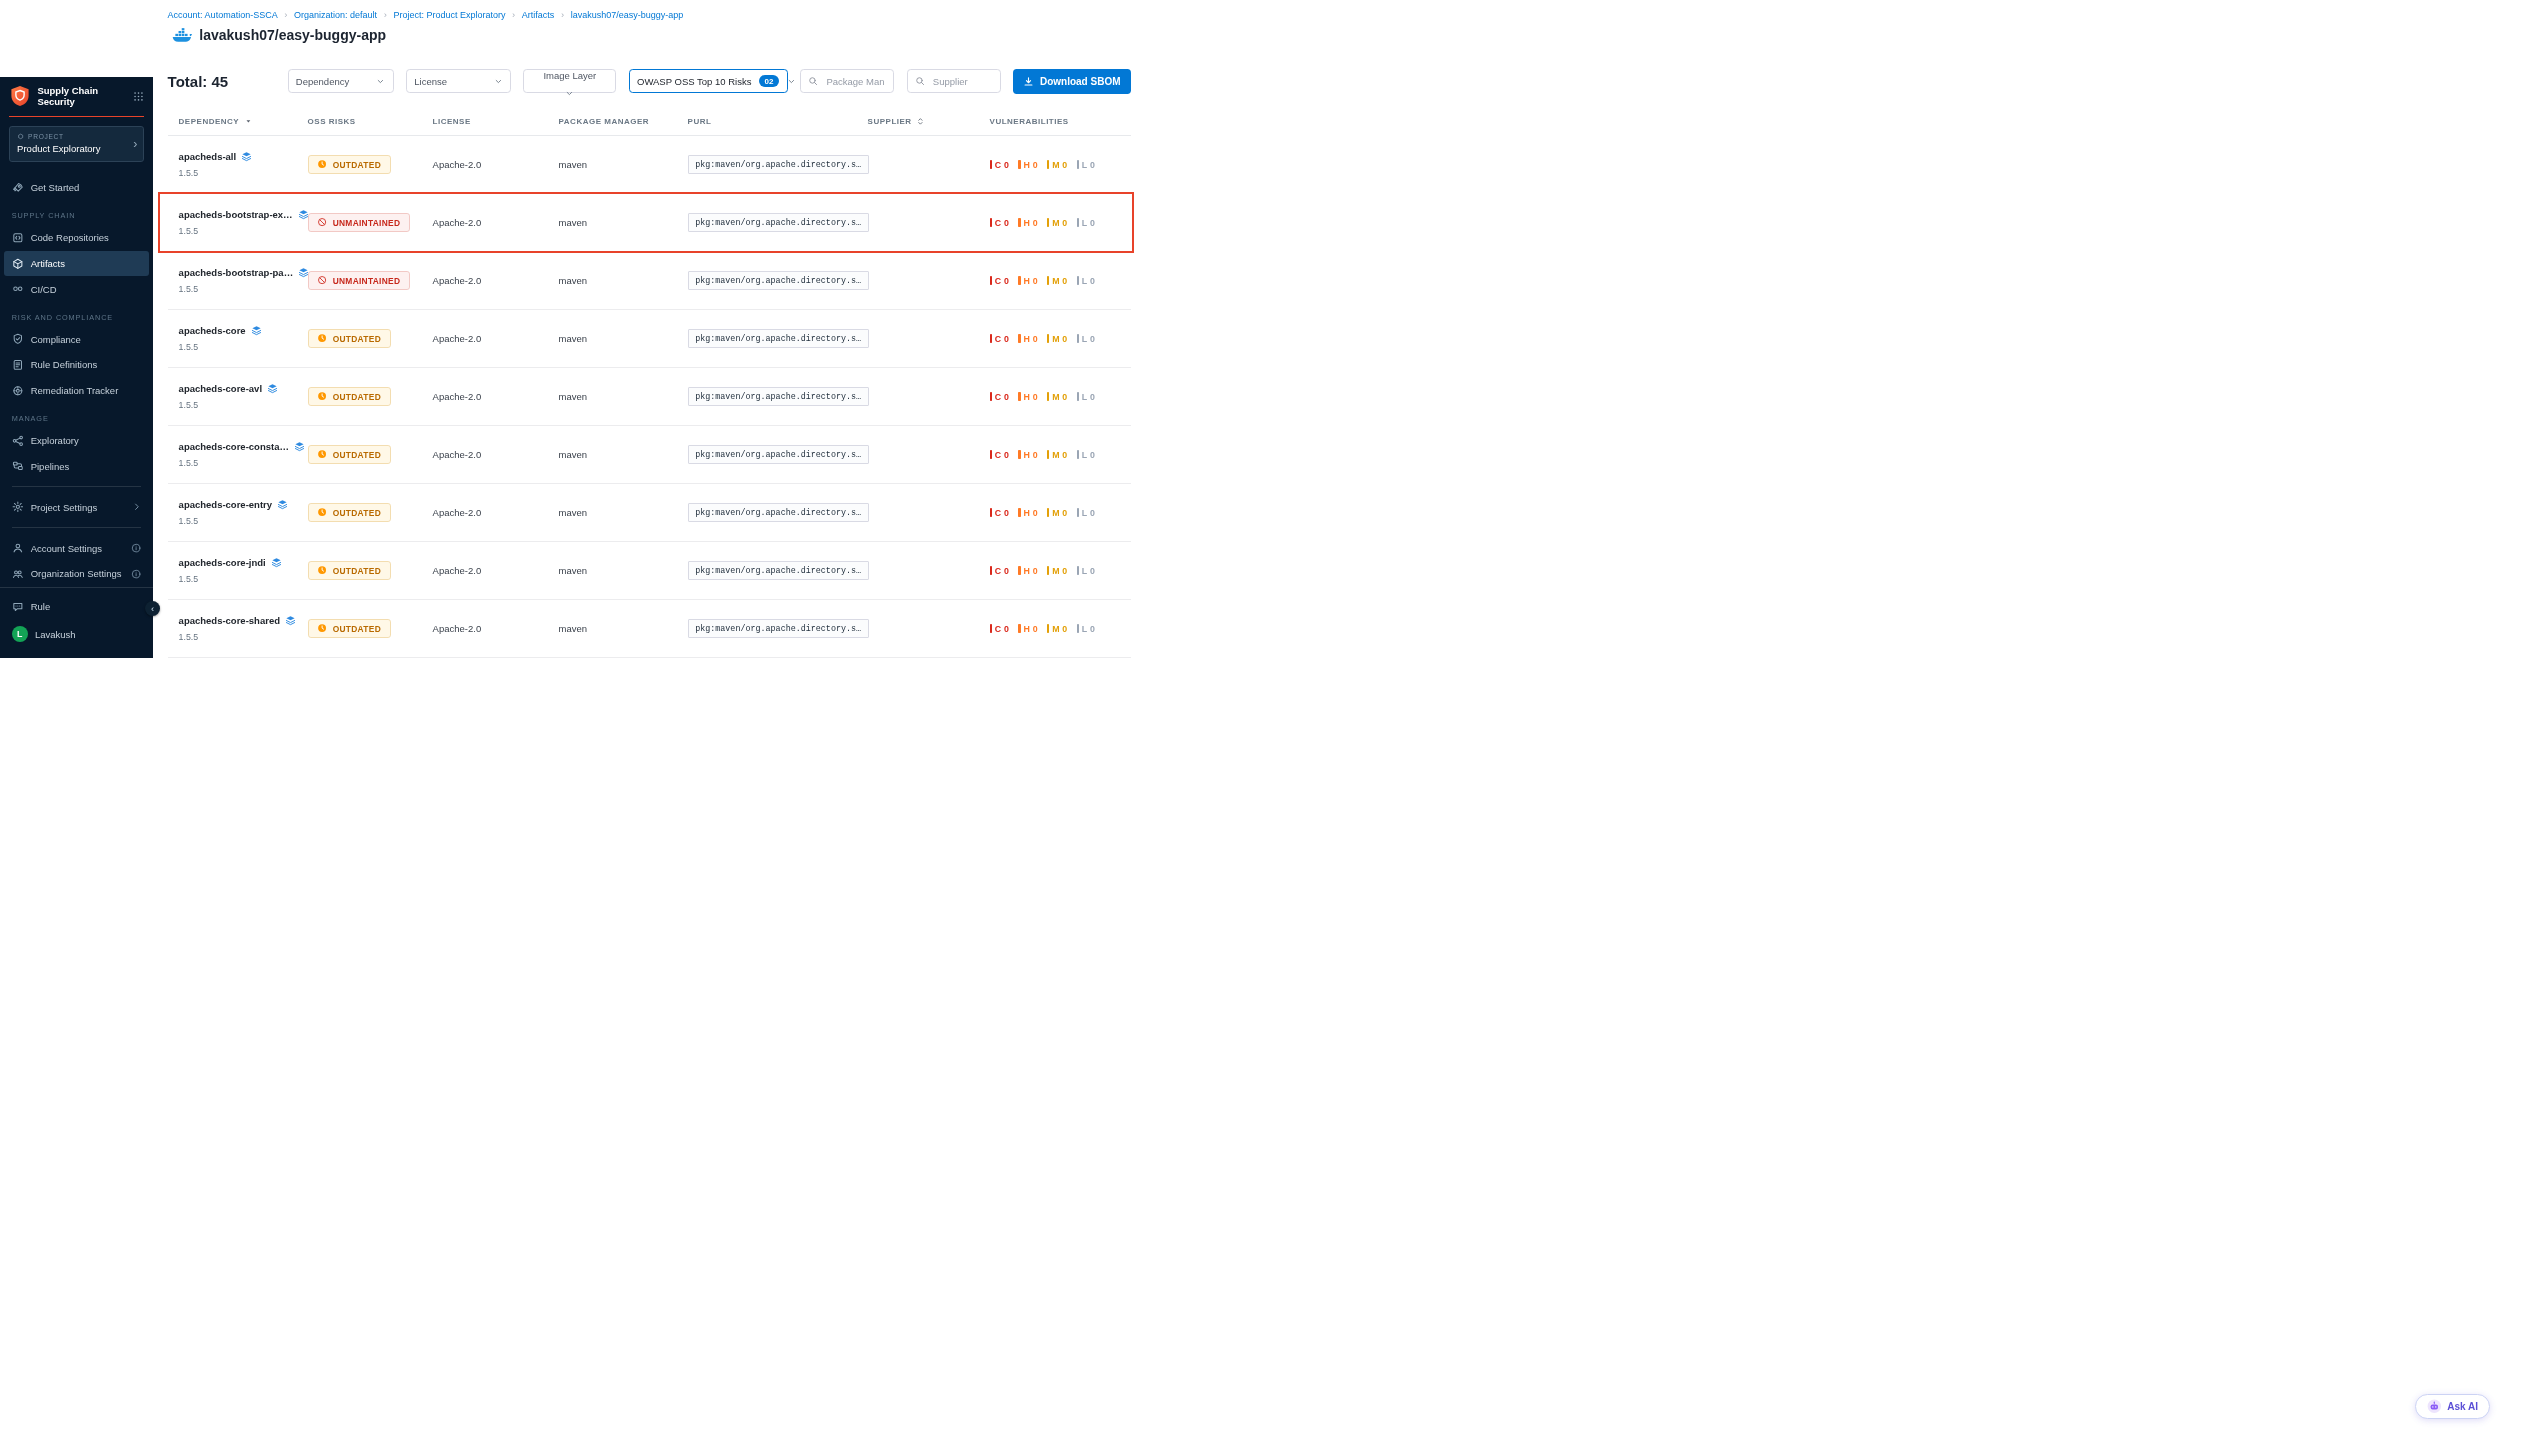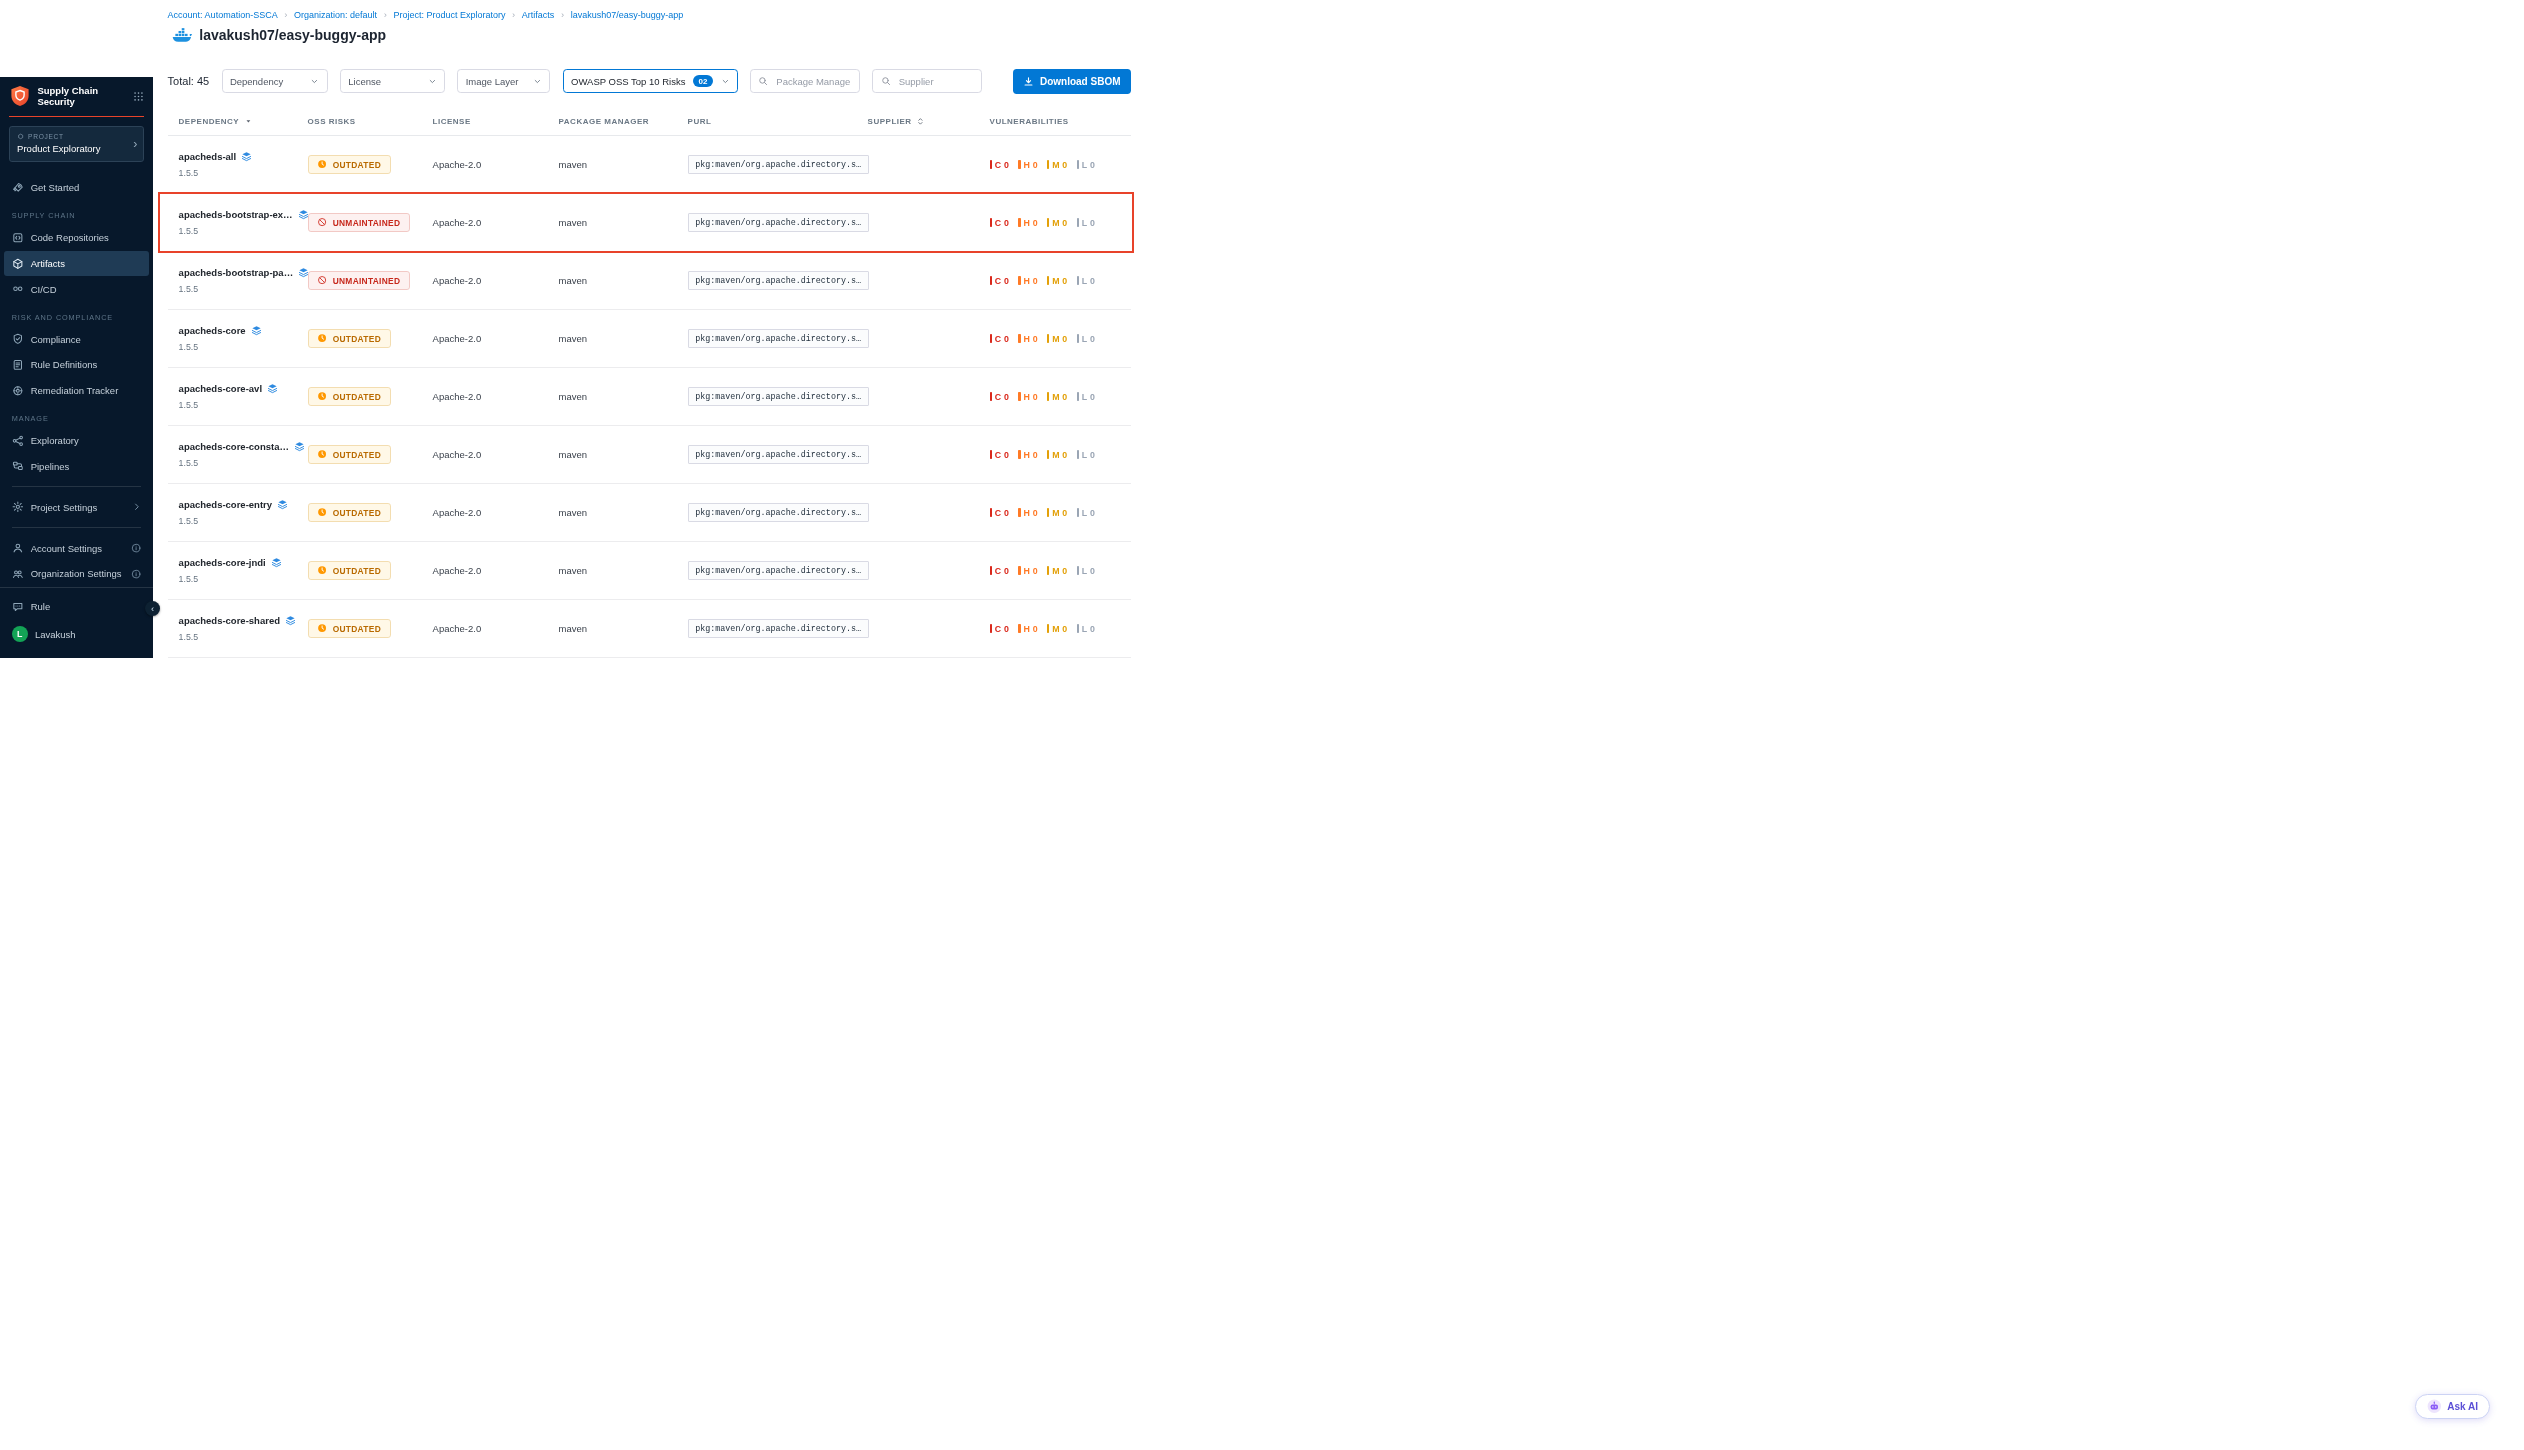--- a/index.html
+++ b/index.html
@@ -51,21 +51,21 @@
   .title-row{display:flex;align-items:center;gap:7.3px;margin:6.6px 0 0 4.4px;}
   .page-title{font-size:14px;font-weight:bold;color:#1c2430;margin:0;}
   .tabs{display:flex;gap:30px;padding-left:38px;margin-top:11px;
     border-bottom:0.7px solid #e4e6ea;}
   .tab{font-size:10.2px;color:#4f5662;padding:1.5px 1.5px 8.8px;cursor:pointer;}
   .tab.active{color:#1c2430;font-weight:bold;border-bottom:2.2px solid #0a2240;
     margin-bottom:-0.7px;}
 
   .content{flex:1;padding:0 15.3px 0 14.6px;position:relative;background:#fff;}
   .toolbar{display:flex;align-items:center;gap:12.4px;margin-top:26px;}
-  .total{font-size:11px;font-weight:normal;color:#1c2430;white-space:nowrap;}
+  .total{font-size:15px;font-weight:bold;color:#1c2430;margin-right:47px;white-space:nowrap;}
   .dropdowns,.searches{display:contents;}
   .select{height:24px;border:0.7px solid #d9dae4;border-radius:3.7px;background:#fff;
     display:flex;align-items:center;padding:0 7.3px;font-size:9.5px;color:#4f5662;
     gap:7.3px;cursor:pointer;white-space:nowrap;}
   .select .sel-label{flex:1;}
   .select.owasp{border-color:var(--accent);color:#22272f;}
   .badge{background:var(--accent);color:#fff;border-radius:6.6px;font-size:8px;
     font-weight:bold;padding:1.5px 5.8px;}
   .chev{color:#6b7885;display:flex;}
   .search{height:24px;width:110px;border:0.7px solid #d9dae4;border-radius:3.7px;
@@ -374,21 +374,21 @@
                   <path d="m4 6.2 4 4 4-4"></path>
                 </svg>
               </span>
             </div><div class="select" style="min-width: 105px;">
               <span class="sel-label">License</span>
               <span class="chev ic">
                 <svg viewBox="0 0 16 16" width="8.8" height="8.8" fill="none" stroke="currentColor" stroke-width="1.6" stroke-linecap="round">
                   <path d="m4 6.2 4 4 4-4"></path>
                 </svg>
               </span>
-            </div><div class="select" style="min-width: 93px;">
+            </div><div class="select" style="min-width: 93px; flex-direction: column;">
               <span class="sel-label">Image Layer</span>
               <span class="chev ic">
                 <svg viewBox="0 0 16 16" width="8.8" height="8.8" fill="none" stroke="currentColor" stroke-width="1.6" stroke-linecap="round">
                   <path d="m4 6.2 4 4 4-4"></path>
                 </svg>
               </span>
             </div><div class="select owasp" style="min-width: 159px;">
               <span class="sel-label">OWASP OSS Top 10 Risks</span>
               <span class="badge">02</span>
               <span class="chev ic">

